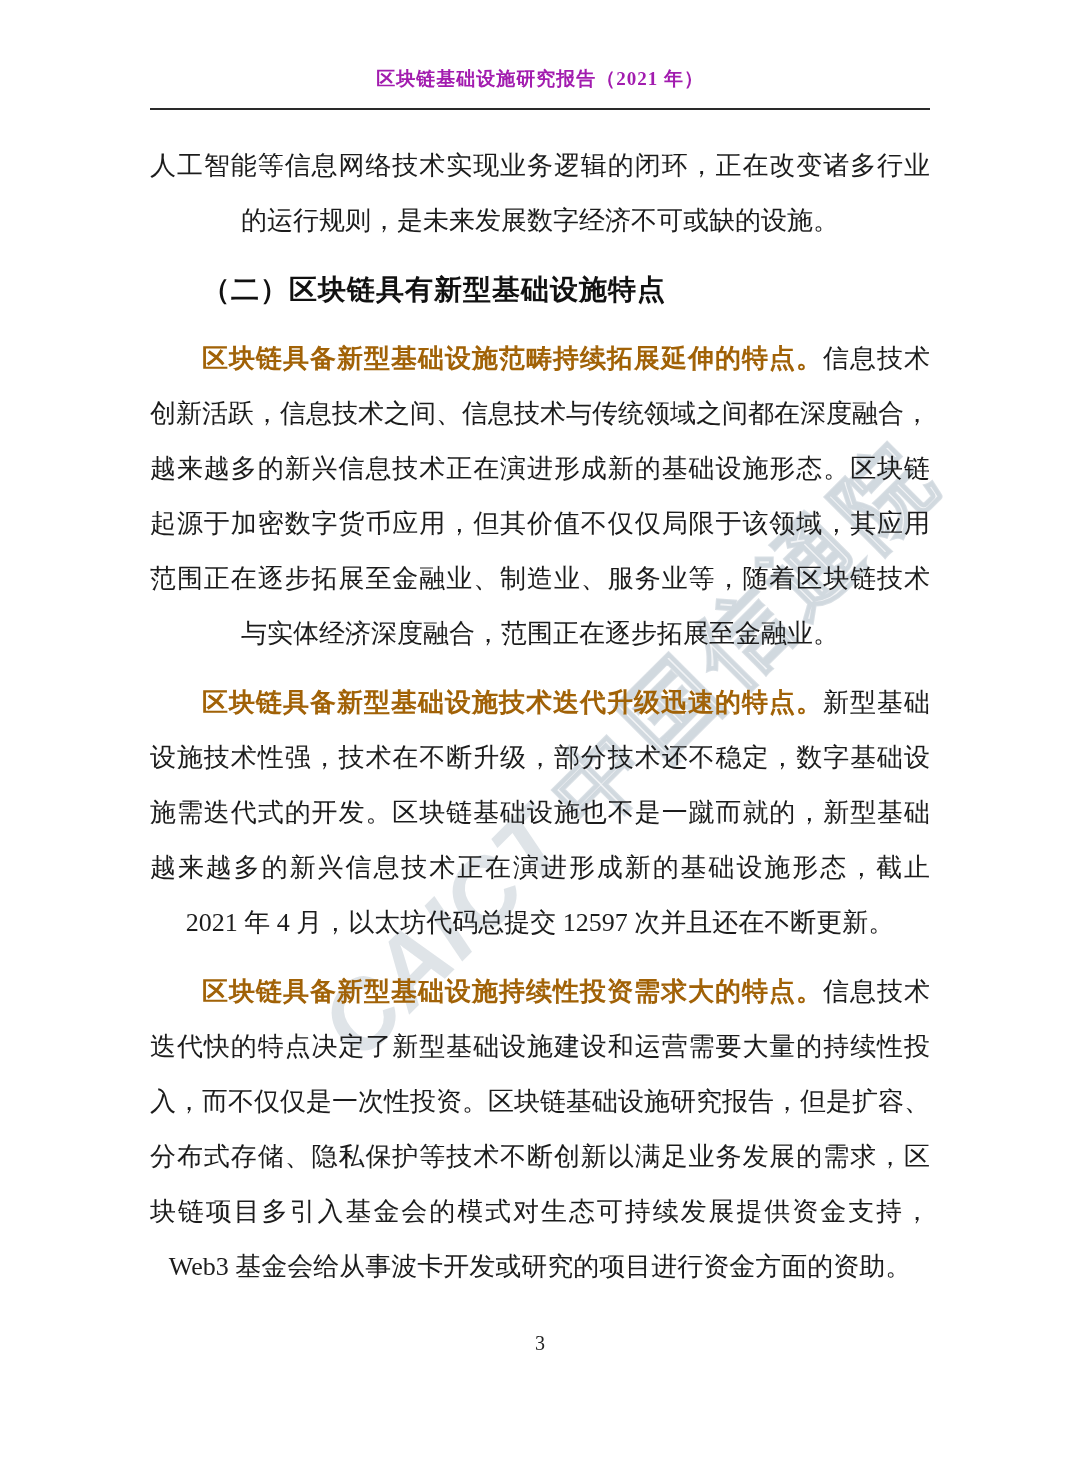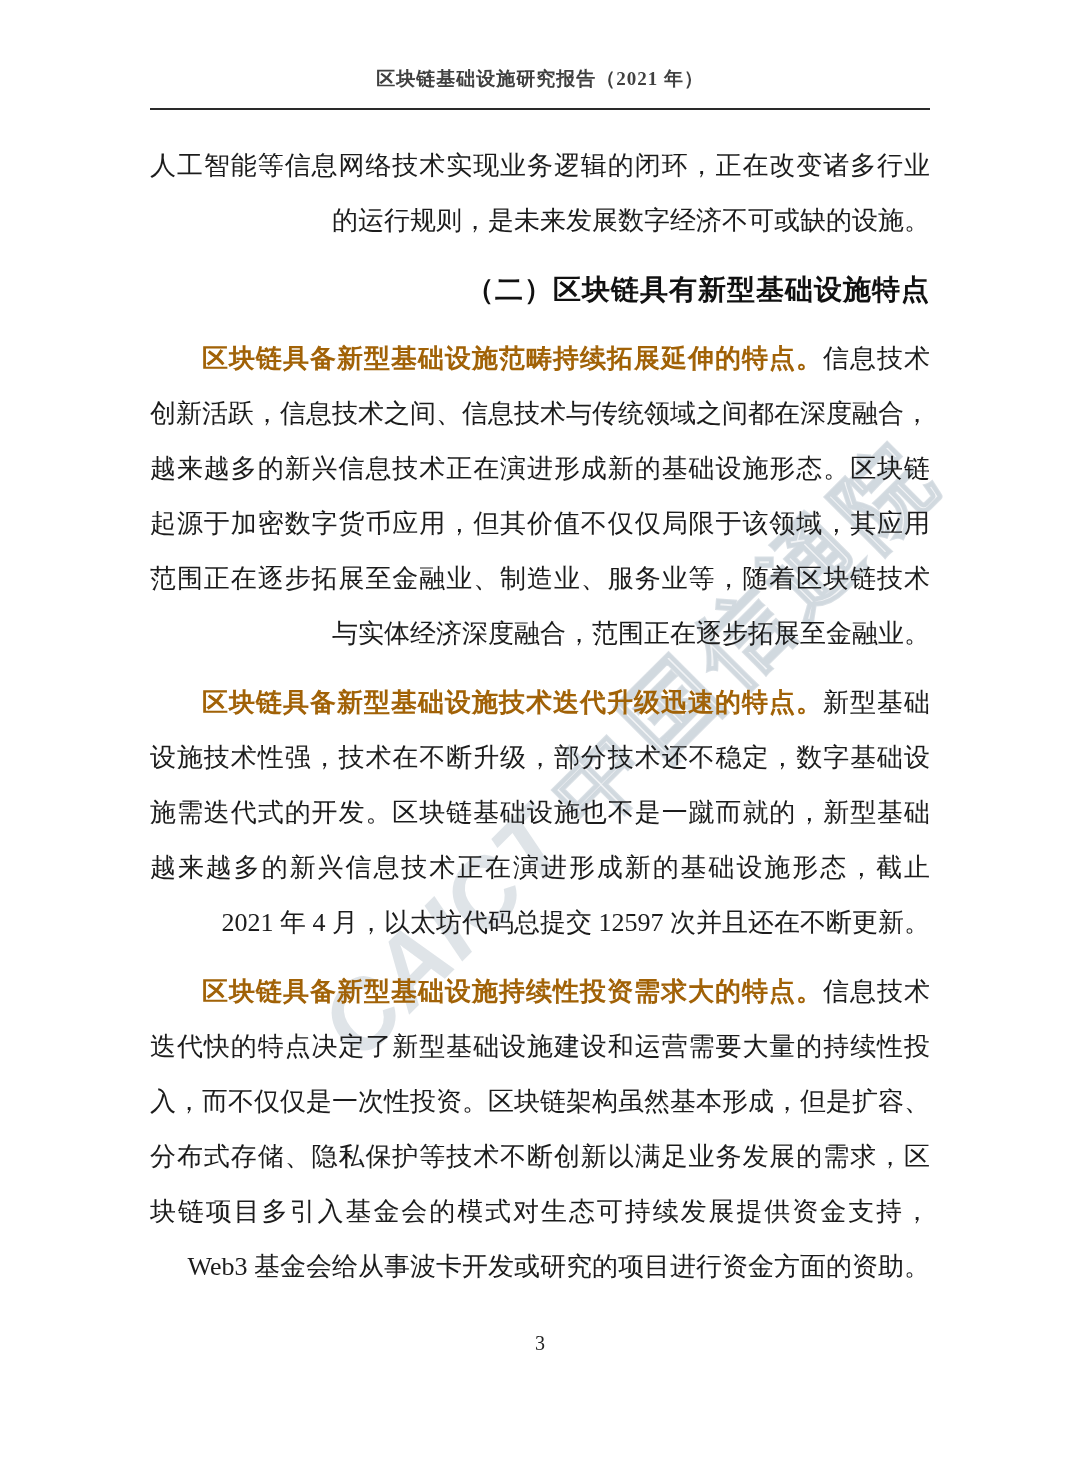--- a/index.html
+++ b/index.html
@@ -15,21 +15,21 @@
   
   .header {
     position:absolute; left:150px; top:0; width:780px;
   }
   .header-title {
     margin-top:66px;
     text-align:center;
     font-size:19px;
     line-height:26px;
     font-weight:bold;
-    color:#404040;
+    color:#a21caf;
     letter-spacing:1px;
   }
   .header-rule {
     margin-top:16px;
     height:2px;
     background:#2a2a2a;
   }
   
   .watermark {
     position:absolute; left:630px; top:750px;
@@ -56,21 +56,21 @@
   
   .doc-body {
     position:absolute; left:150px; top:138px; width:780px;
     z-index:1;
     font-size:26px;
   }
   .para { margin:0 0 14px 0; }
   .line {
     height:55px;
     line-height:55px;
-    text-align:right;
+    text-align:center;
     white-space:normal;
   }
   .line.just {
     text-align:justify;
     text-align-last:justify;
   }
   .line.ind { text-indent:52px; }
   .lead {
     font-family:"Liberation Sans","DejaVu Sans",sans-serif;
     font-weight:bold;
@@ -79,21 +79,20 @@
   .heading {
     height:55px;
     line-height:55px;
     margin:10px 0 14px 0;
     padding-left:52px;
     font-family:"Liberation Sans","DejaVu Sans",sans-serif;
     font-weight:bold;
     font-size:28px;
     color:#111;
     letter-spacing:1px;
-    text-align:right;
   }
   
   .page-number {
     position:absolute; left:0; top:1332px; width:1080px;
     text-align:center;
     font-size:20px;
     color:#222;
   }
 </style>
 </head>
@@ -127,21 +126,21 @@
       <div class="para">
         <div class="line just ind"><span class="lead">区块链具备新型基础设施技术迭代升级迅速的特点。</span>新型基础</div>
         <div class="line just">设施技术性强，技术在不断升级，部分技术还不稳定，数字基础设</div>
         <div class="line just">施需迭代式的开发。区块链基础设施也不是一蹴而就的，新型基础</div>
         <div class="line just">越来越多的新兴信息技术正在演进形成新的基础设施形态，截止</div>
         <div class="line">2021 年 4 月，以太坊代码总提交 12597 次并且还在不断更新。</div>
       </div>
       <div class="para">
         <div class="line just ind"><span class="lead">区块链具备新型基础设施持续性投资需求大的特点。</span>信息技术</div>
         <div class="line just">迭代快的特点决定了新型基础设施建设和运营需要大量的持续性投</div>
-        <div class="line just">入，而不仅仅是一次性投资。区块链架构虽然基本形成，但是扩容、</div>
+        <div class="line just">入，而不仅仅是一次性投资。区块链基础设施研究报告，但是扩容、</div>
         <div class="line just">分布式存储、隐私保护等技术不断创新以满足业务发展的需求，区</div>
         <div class="line just">块链项目多引入基金会的模式对生态可持续发展提供资金支持，</div>
         <div class="line">Web3 基金会给从事波卡开发或研究的项目进行资金方面的资助。</div>
       </div>
     </div>
 
   <div class="page-number">3</div>
 
 </div>
 

